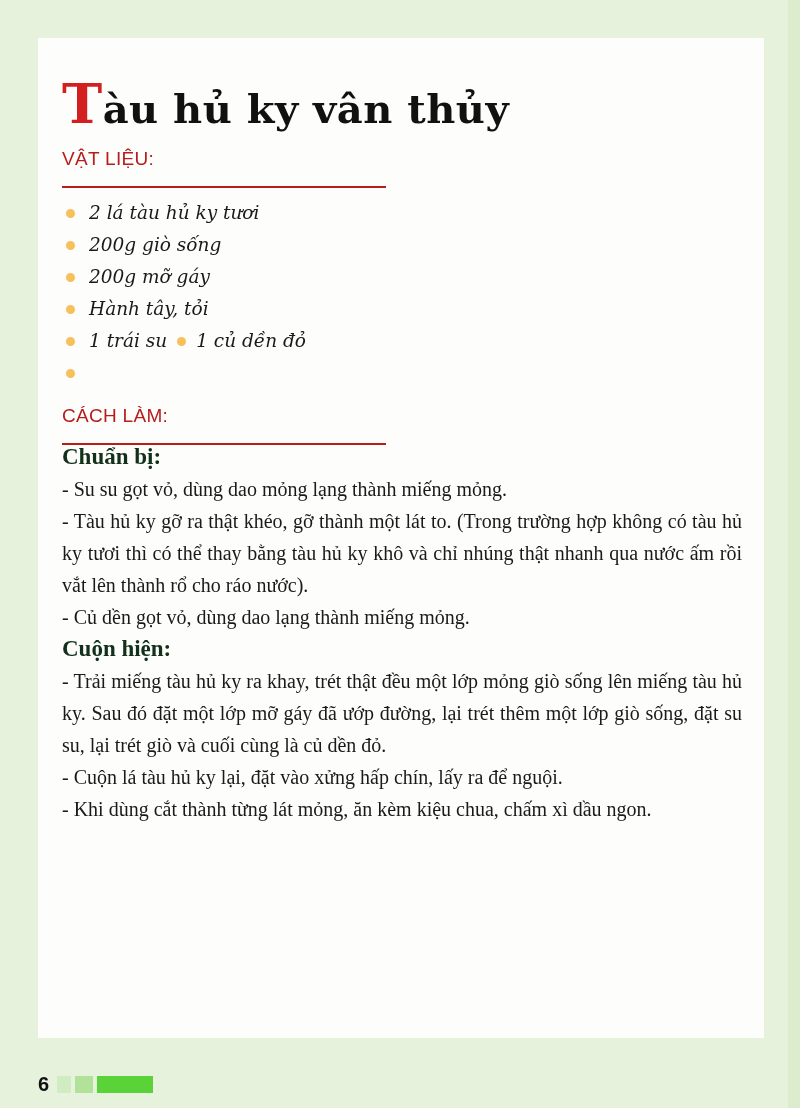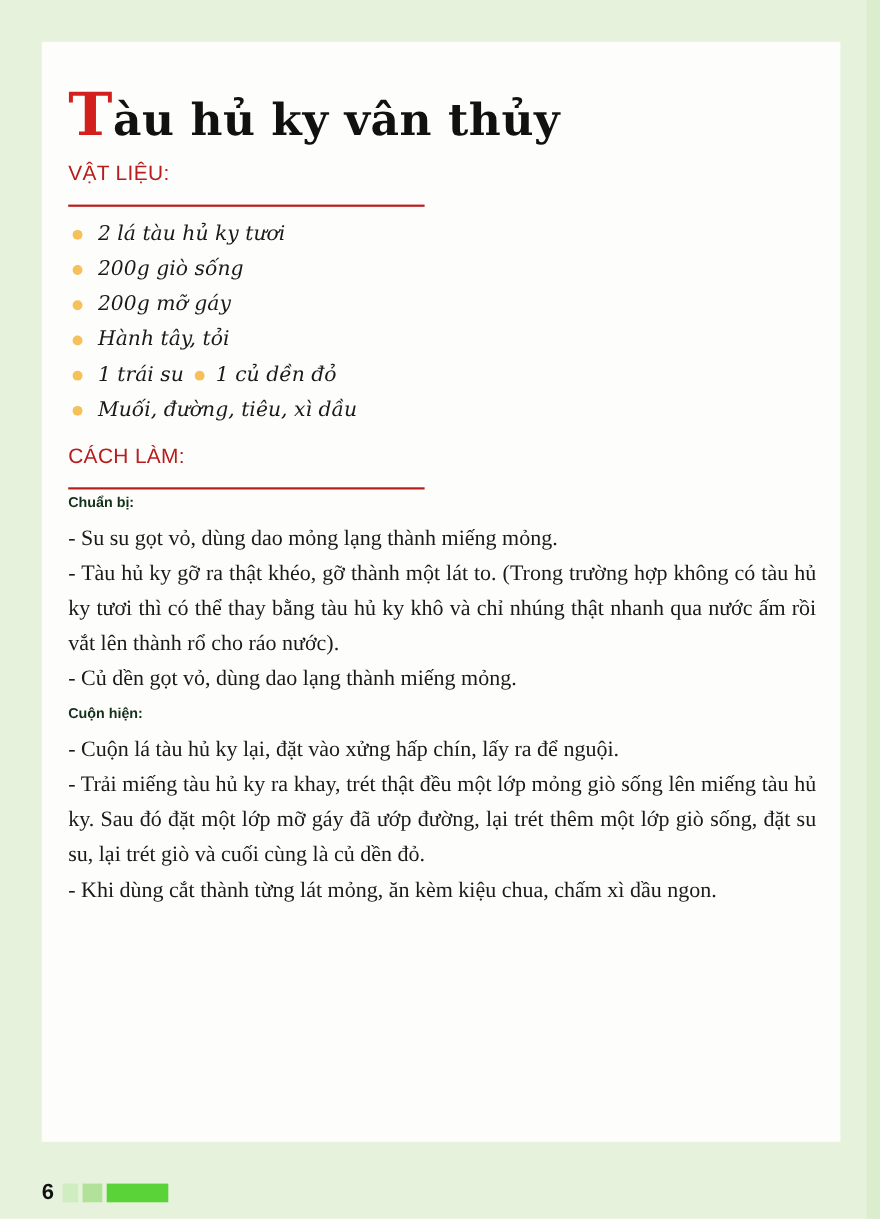--- a/index.html
+++ b/index.html
@@ -74,23 +74,23 @@
     position: absolute;
     left: 62px; top: 441px;
     width: 680px;
     font-family: "Liberation Serif", serif;
     font-size: 20px;
     line-height: 32px;
     color: #1a1a1a;
     text-align: justify;
   }
   .method .sub {
-    font-family: Liberation Sans, sans-serif;
+    font-family: Liberation Serif, serif;
     font-weight: bold;
-    font-size: 13px;
+    font-size: 23px;
     color: #13301a;
     display: block;
   }
   .method p { margin: 0; }
   .footer {
     position: absolute;
     left: 38px; top: 1073px;
     display: flex; align-items: center;
   }
   .page-num {
@@ -139,34 +139,33 @@
     <span>Hành tây, tỏi</span>
   </li>
   <li>
     <span class="bullet"></span>
     <span>1 trái su</span>
     <span class="bullet inline"></span>
     <span>1 củ dền đỏ</span>
   </li>
   <li>
     <span class="bullet"></span>
-    <span>Muối, đường, tiêu, xì dầu</span>
   </li>
 </ul>
 
 <div class="section-head" id="sec-method">CÁCH LÀM:</div>
 
 <div class="method">
   <span class="sub">Chuẩn bị:</span>
   <p>- Su su gọt vỏ, dùng dao mỏng lạng thành miếng mỏng.</p>
   <p>- Tàu hủ ky gỡ ra thật khéo, gỡ thành một lát to. (Trong trường hợp không có tàu hủ ky tươi thì có thể thay bằng tàu hủ ky khô và chỉ nhúng thật nhanh qua nước ấm rồi vắt lên thành rổ cho ráo nước).</p>
   <p>- Củ dền gọt vỏ, dùng dao lạng thành miếng mỏng.</p>
   <span class="sub">Cuộn hiện:</span>
+  <p>- Trải miếng tàu hủ ky ra khay, trét thật đều một lớp mỏng giò sống lên miếng tàu hủ ky. Sau đó đặt một lớp mỡ gáy đã ướp đường, lại trét thêm một lớp giò sống, đặt su su, lại trét giò và cuối cùng là củ dền đỏ.</p>
   <p>- Cuộn lá tàu hủ ky lại, đặt vào xửng hấp chín, lấy ra để nguội.</p>
-  <p>- Trải miếng tàu hủ ky ra khay, trét thật đều một lớp mỏng giò sống lên miếng tàu hủ ky. Sau đó đặt một lớp mỡ gáy đã ướp đường, lại trét thêm một lớp giò sống, đặt su su, lại trét giò và cuối cùng là củ dền đỏ.</p>
   <p>- Khi dùng cắt thành từng lát mỏng, ăn kèm kiệu chua, chấm xì dầu ngon.</p>
 </div>
 
 <div class="footer">
   <span class="page-num">6</span>
   <span class="bar b1"></span>
   <span class="bar b2"></span>
   <span class="bar b3"></span>
 </div>
 

